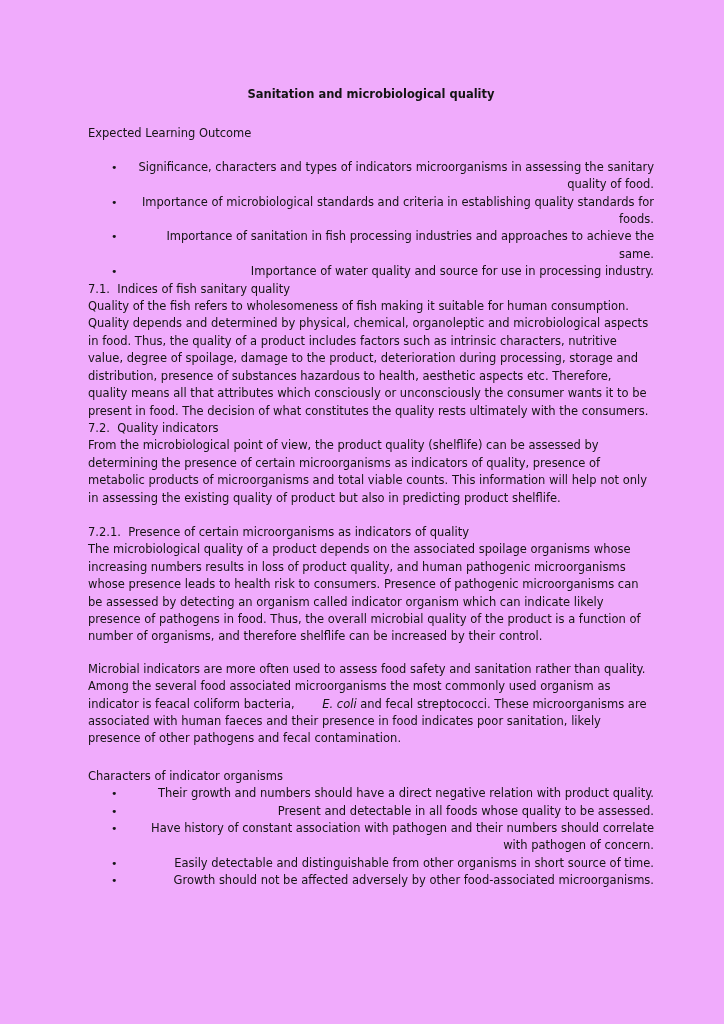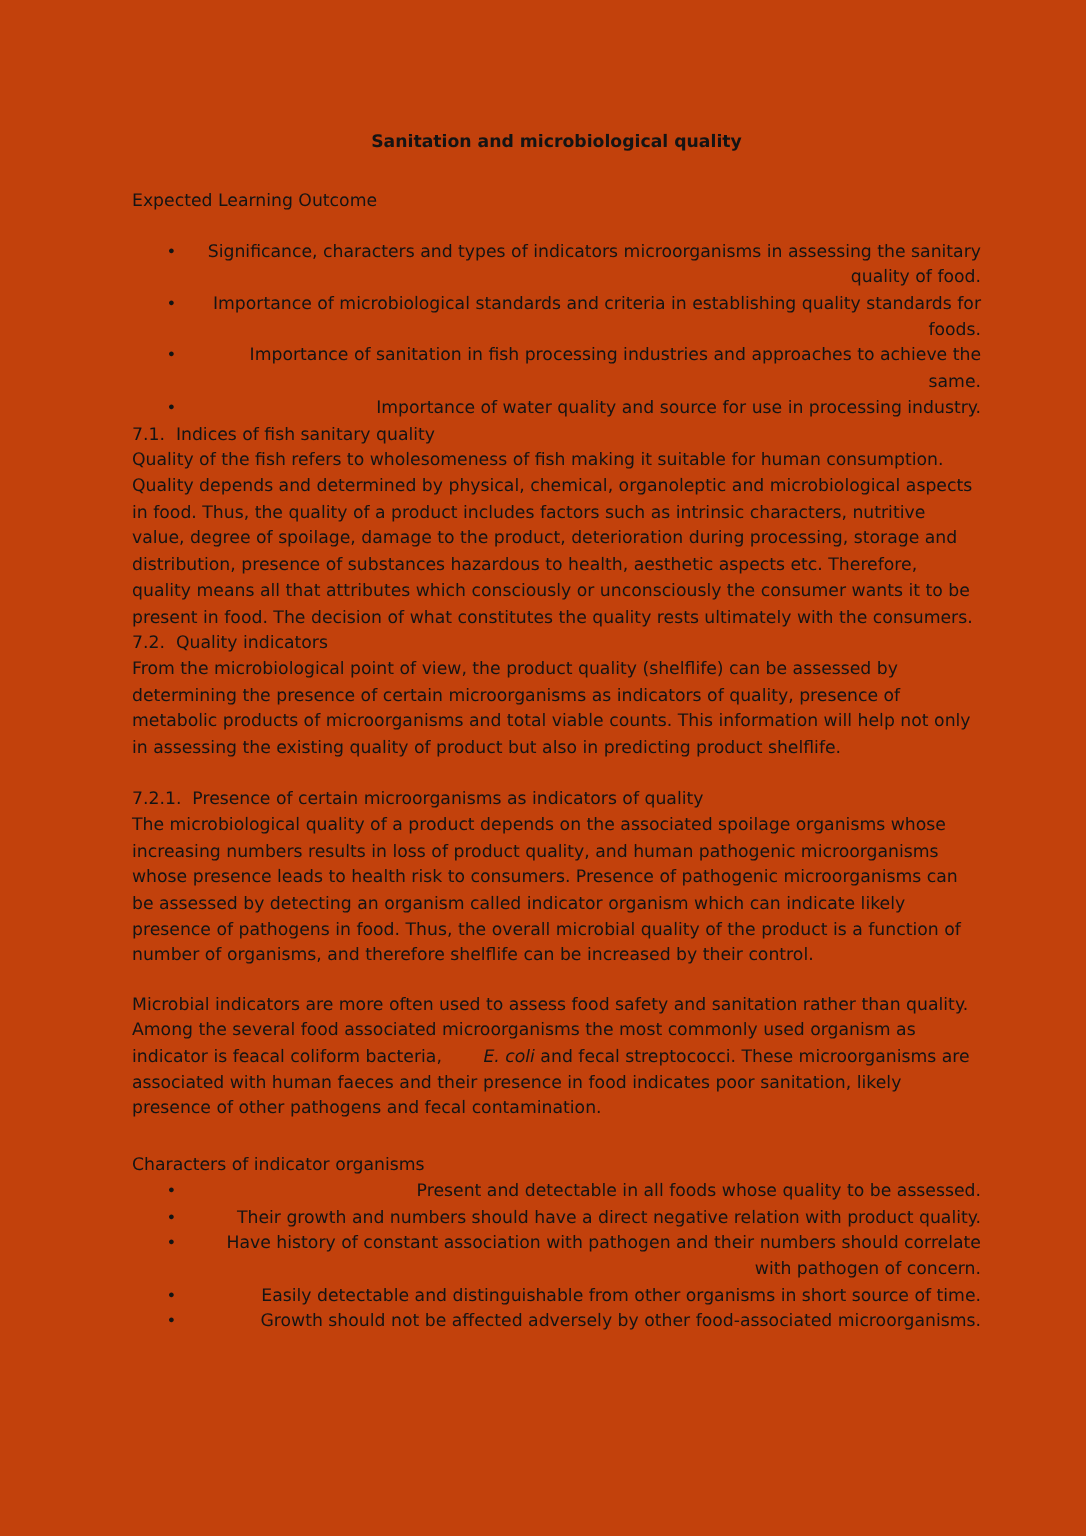--- a/index.html
+++ b/index.html
@@ -12,21 +12,21 @@
     width: 724px;
     height: 1024px;
     font-family: "DejaVu Sans", sans-serif;
     color: #141414;
     overflow: hidden;
   }
   .page {
     position: relative;
     width: 724px;
     height: 1024px;
-    background: #c2410c;
+    background: #f0abfc;
     padding: 86px 70px 0 88px;
     font-size: 11.5px;
     line-height: 17.4px;
   }
   .doc-title {
     margin: 0 0 22px 0;
     font-size: 11.5px;
     font-weight: bold;
     text-align: center;
     white-space: pre-wrap;
@@ -92,21 +92,21 @@
 
   <section>
     <h2 class="gap-lg">7.2.1.  Presence of certain microorganisms as indicators of quality</h2>
     <p>The microbiological quality of a product depends on the associated spoilage organisms whose increasing numbers results in loss of product quality, and human pathogenic microorganisms whose presence leads to health risk to consumers. Presence of pathogenic microorganisms can be assessed by detecting an organism called indicator organism which can indicate likely presence of pathogens in food. Thus, the overall microbial quality of the product is a function of number of organisms, and therefore shelflife can be increased by their control.</p>
     <p class="gap-md"><span>Microbial indicators are more often used to assess food safety and sanitation rather than quality. Among the several food associated microorganisms the most commonly used organism as indicator is feacal coliform bacteria, </span><em>E. coli</em><span> and fecal streptococci. These microorganisms are associated with human faeces and their presence in food indicates poor sanitation, likely presence of other pathogens and fecal contamination.</span></p>
   </section>
 
   <section>
     <h2 class="gap-xl">Characters of indicator organisms</h2>
     <ul class="bullet-list characters-list">
+      <li>Their growth and numbers should have a direct negative relation with product quality.</li>
       <li>Present and detectable in all foods whose quality to be assessed.</li>
-      <li>Their growth and numbers should have a direct negative relation with product quality.</li>
       <li>Have history of constant association with pathogen and their numbers should correlate with pathogen of concern.</li>
       <li>Easily detectable and distinguishable from other organisms in short source of time.</li>
       <li>Growth should not be affected adversely by other food-associated microorganisms.</li>
     </ul>
   </section>
 
 </div>
 
 </body></html>

